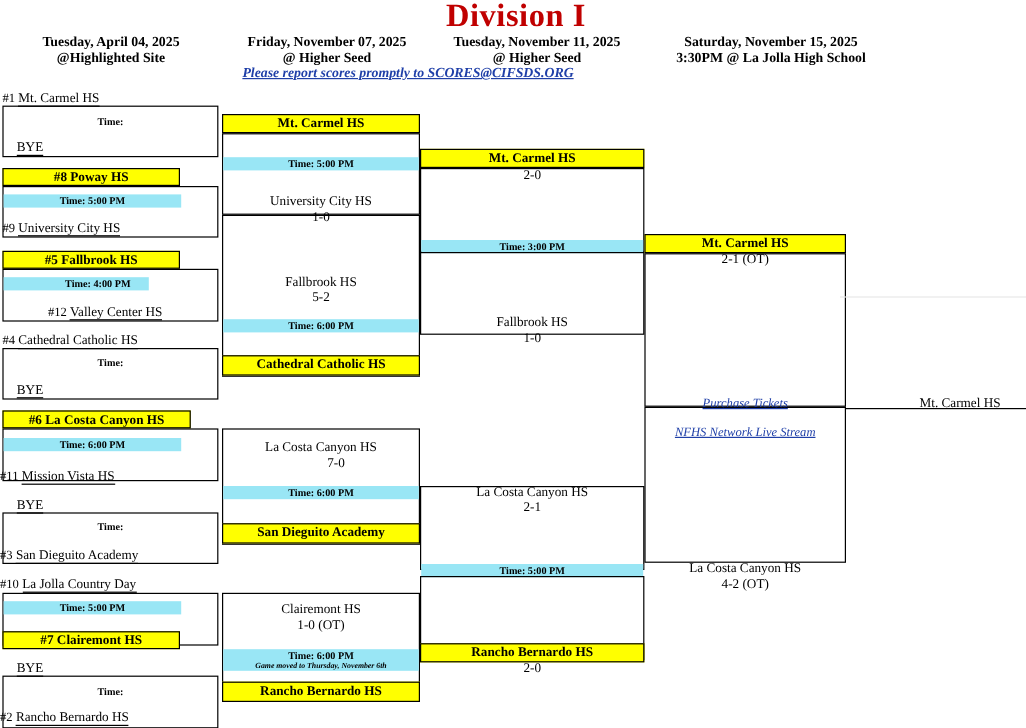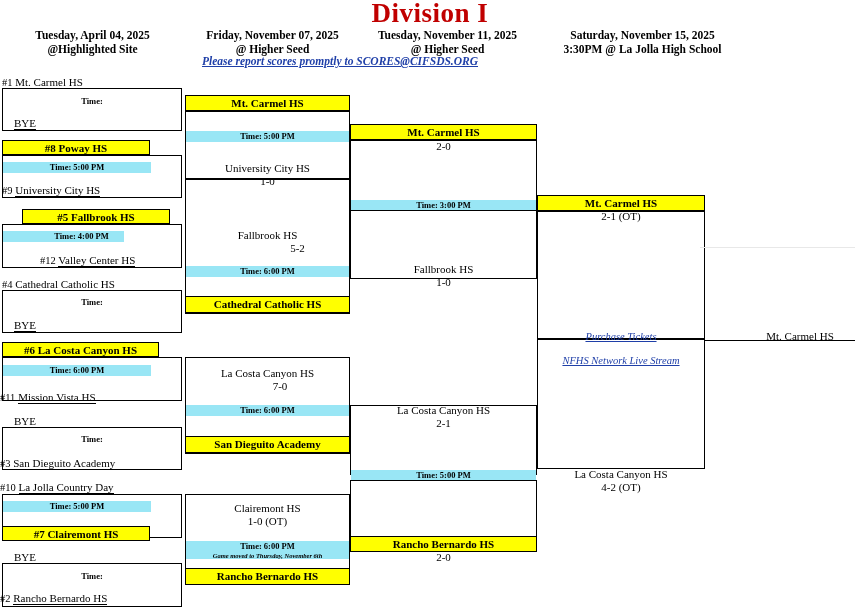--- a/index.html
+++ b/index.html
@@ -134,21 +134,21 @@
     <span>#8</span>
     <span>Poway HS</span>
   </div>
   <div class="abs box" style="left:2px;top:155px;width:180px;height:43px;"></div>
   <div class="abs timebar cyan" style="left:3px;top:162px;width:148px;">Time: 5:00 PM</div>
   <div class="abs seedteam" style="left:2px;top:184px;">
     <span class="seed">#9</span>
     <span class="nm">University City HS</span>
   </div>
 
-  <div class="abs hl yellow" style="left:2px;top:209px;width:148px;height:15px;margin-left:20px;">
+  <div class="abs hl yellow" style="left:2px;top:209px;width:148px;height:15px;">
     <span>#5</span>
     <span>Fallbrook HS</span>
   </div>
   <div class="abs box" style="left:2px;top:224px;width:180px;height:44px;"></div>
   <div class="abs timebar cyan" style="left:3px;top:231px;width:121px;padding-left:36px;">Time: 4:00 PM</div>
   <div class="abs seedteam" style="left:0px;top:254px;padding-left:40px;">
     <span class="seed">#12</span>
     <span class="nm">Valley Center HS</span>
   </div>
 
@@ -205,21 +205,21 @@
   </div>
 
   <div class="abs hl yellow" style="left:185px;top:95px;width:165px;height:16px;">Mt. Carmel HS</div>
   <div class="abs box" style="left:185px;top:111px;width:165px;height:68px;"></div>
   <div class="abs timebar cyan" style="left:186px;top:131px;width:163px;">Time: 5:00 PM</div>
   <div class="abs winner" style="left:185px;top:162px;width:165px;">University City HS</div>
   <div class="abs winner" style="left:185px;top:175px;width:165px;">1-0</div>
 
   <div class="abs box" style="left:185px;top:179px;width:165px;height:135px;"></div>
   <div class="abs winner" style="left:185px;top:229px;width:165px;">Fallbrook HS</div>
-  <div class="abs winner" style="left:185px;top:242px;width:165px;padding-left:30px;">5-2</div>
+  <div class="abs winner" style="left:185px;top:242px;width:165px;">5-2</div>
   <div class="abs timebar cyan" style="left:186px;top:266px;width:163px;">Time: 6:00 PM</div>
   <div class="abs hl yellow" style="left:185px;top:296px;width:165px;height:17px;">Cathedral Catholic HS</div>
 
   <div class="abs box" style="left:185px;top:357px;width:165px;height:97px;"></div>
   <div class="abs winner" style="left:185px;top:367px;width:165px;">La Costa Canyon HS</div>
   <div class="abs winner" style="left:185px;top:380px;width:190px;">7-0</div>
   <div class="abs timebar cyan" style="left:186px;top:405px;width:163px;">Time: 6:00 PM</div>
   <div class="abs hl yellow" style="left:185px;top:436px;width:165px;height:17px;">San Dieguito Academy</div>
 
   <div class="abs box" style="left:185px;top:494px;width:165px;height:91px;"></div>

